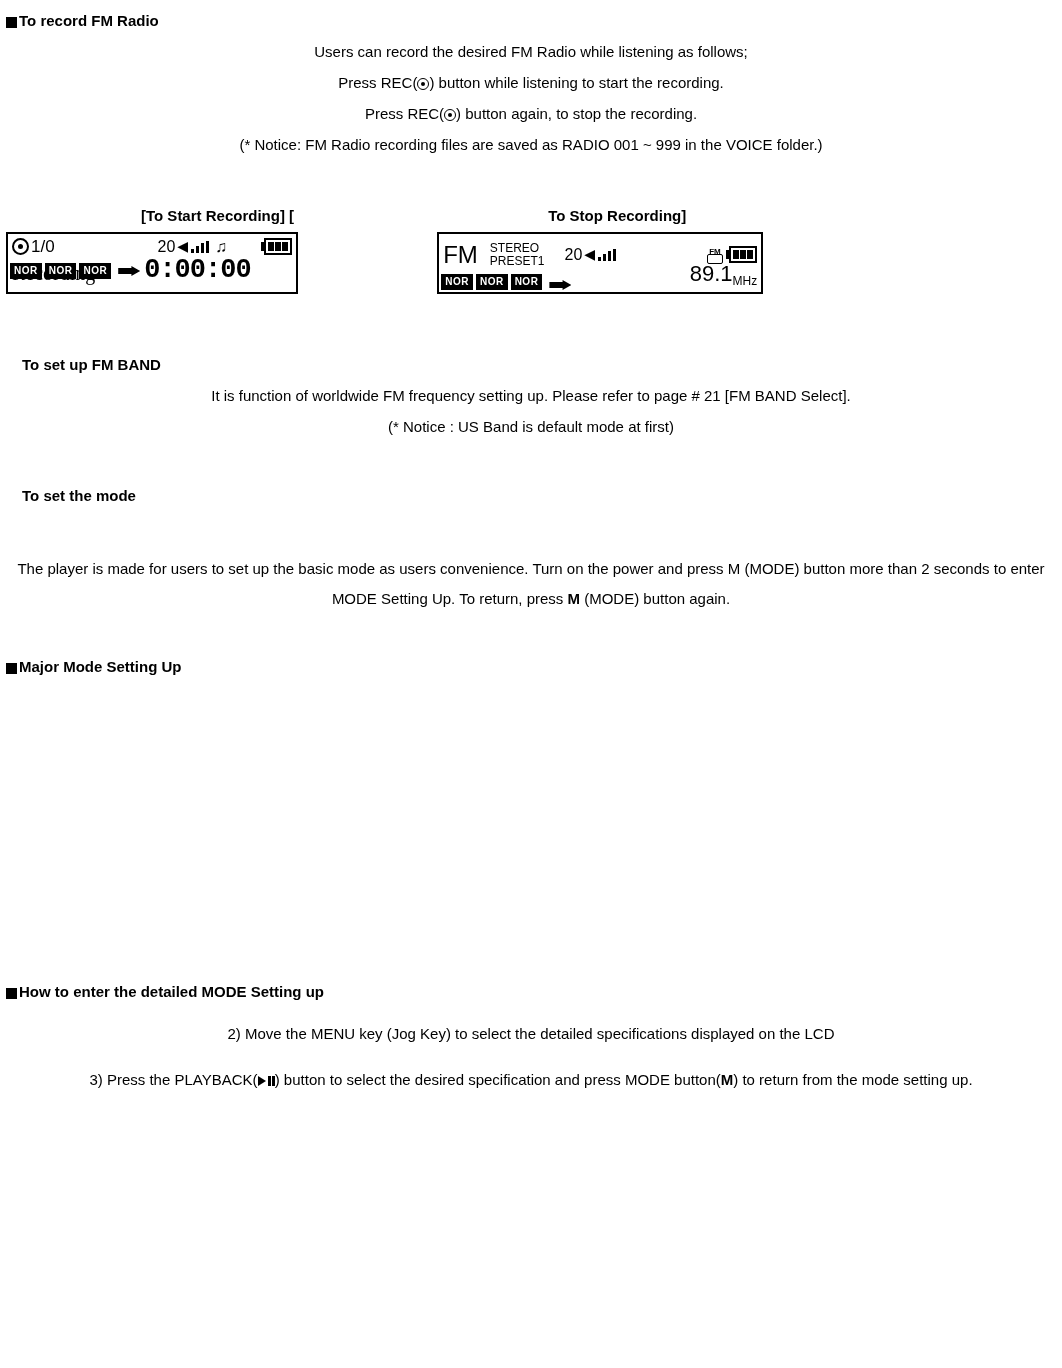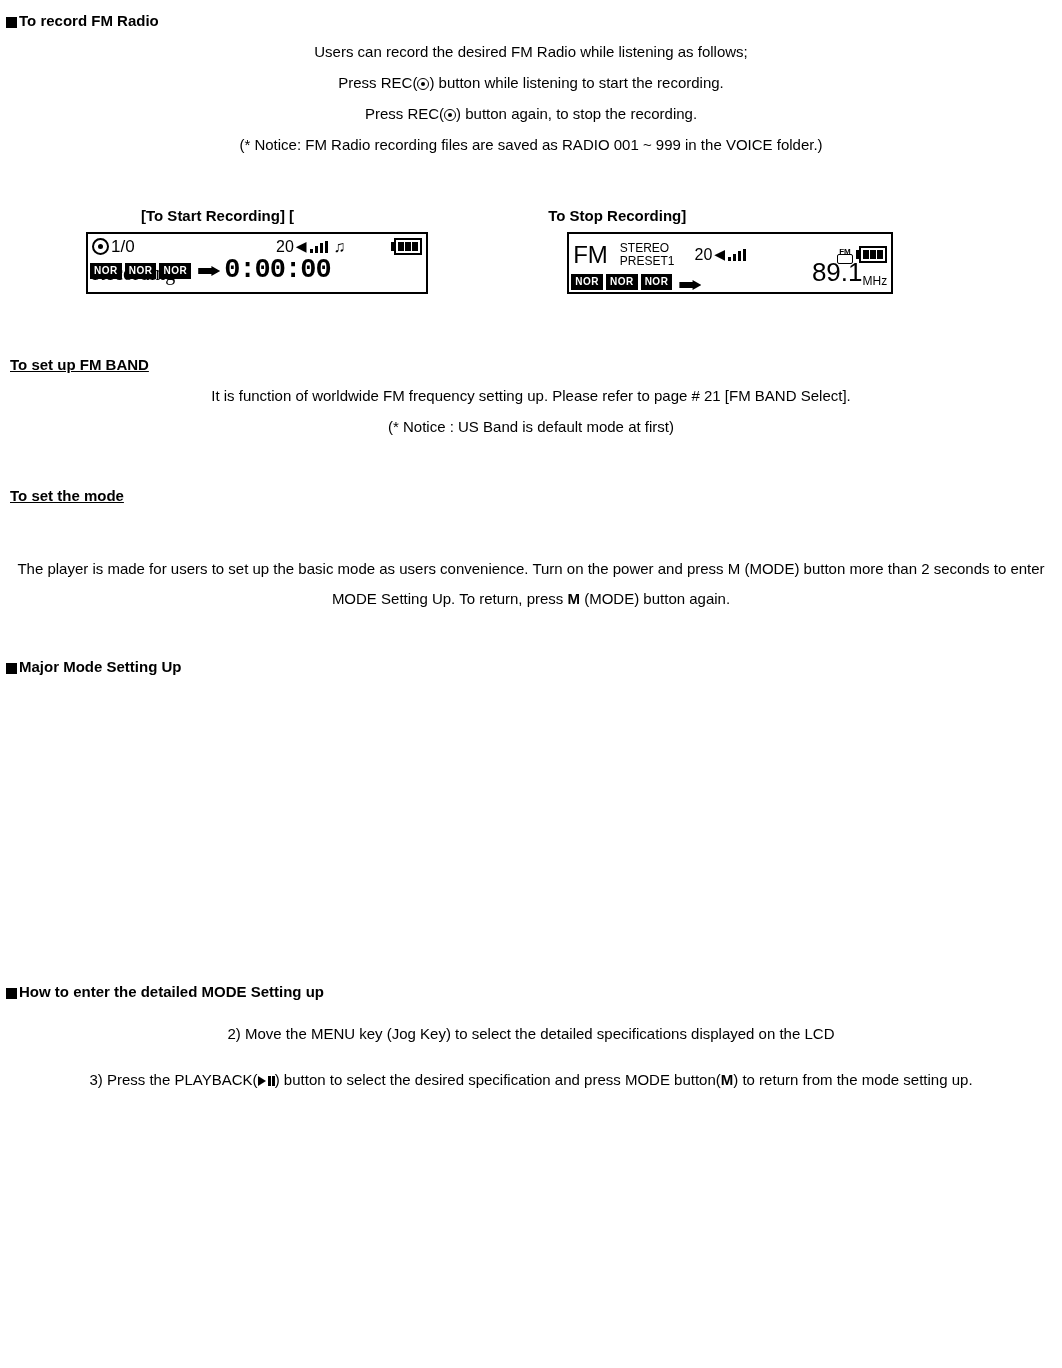--- a/index.html
+++ b/index.html
@@ -46,23 +46,22 @@
   }
   .lcd {
     display: inline-block;
     vertical-align: top;
     border: 2px solid #000;
     box-sizing: border-box;
     font-family: Arial, sans-serif;
     position: relative;
   }
   .lcd1 {
-    width: 342px;
+    width: 292px;
     height: 62px;
-    margin-left: 80px;
   }
   .lcd2 {
     width: 326px;
     height: 62px;
     margin-left: 135px;
   }
   .lcd-row1 {
     display: flex;
     align-items: center;
     padding: 1px 4px 0 4px;
@@ -203,32 +202,31 @@
     position: absolute;
     width: 14px;
     height: 8px;
     border: 1.5px solid #000;
     border-radius: 2px;
     bottom: -2px;
     left: 0;
   }
   .freq {
     font-family: Arial, sans-serif;
-    font-size: 26px;
+    font-size: 22px;
     font-weight: 500;
   }
   .mhz {
     font-size: 12px;
     font-weight: 500;
   }
   .spacer-med { height: 28px; }
   .heading-bold {
     font-weight: bold;
-    margin: 10px 4px;
-    text-decoration: underline;
+    margin: 10px 16px;
   }
   .loose p {
     margin: 18px 0;
     line-height: 1.85;
   }
   .circ {
     display: inline-block;
     width: 10px;
     height: 10px;
     border: 1.5px solid #000;

